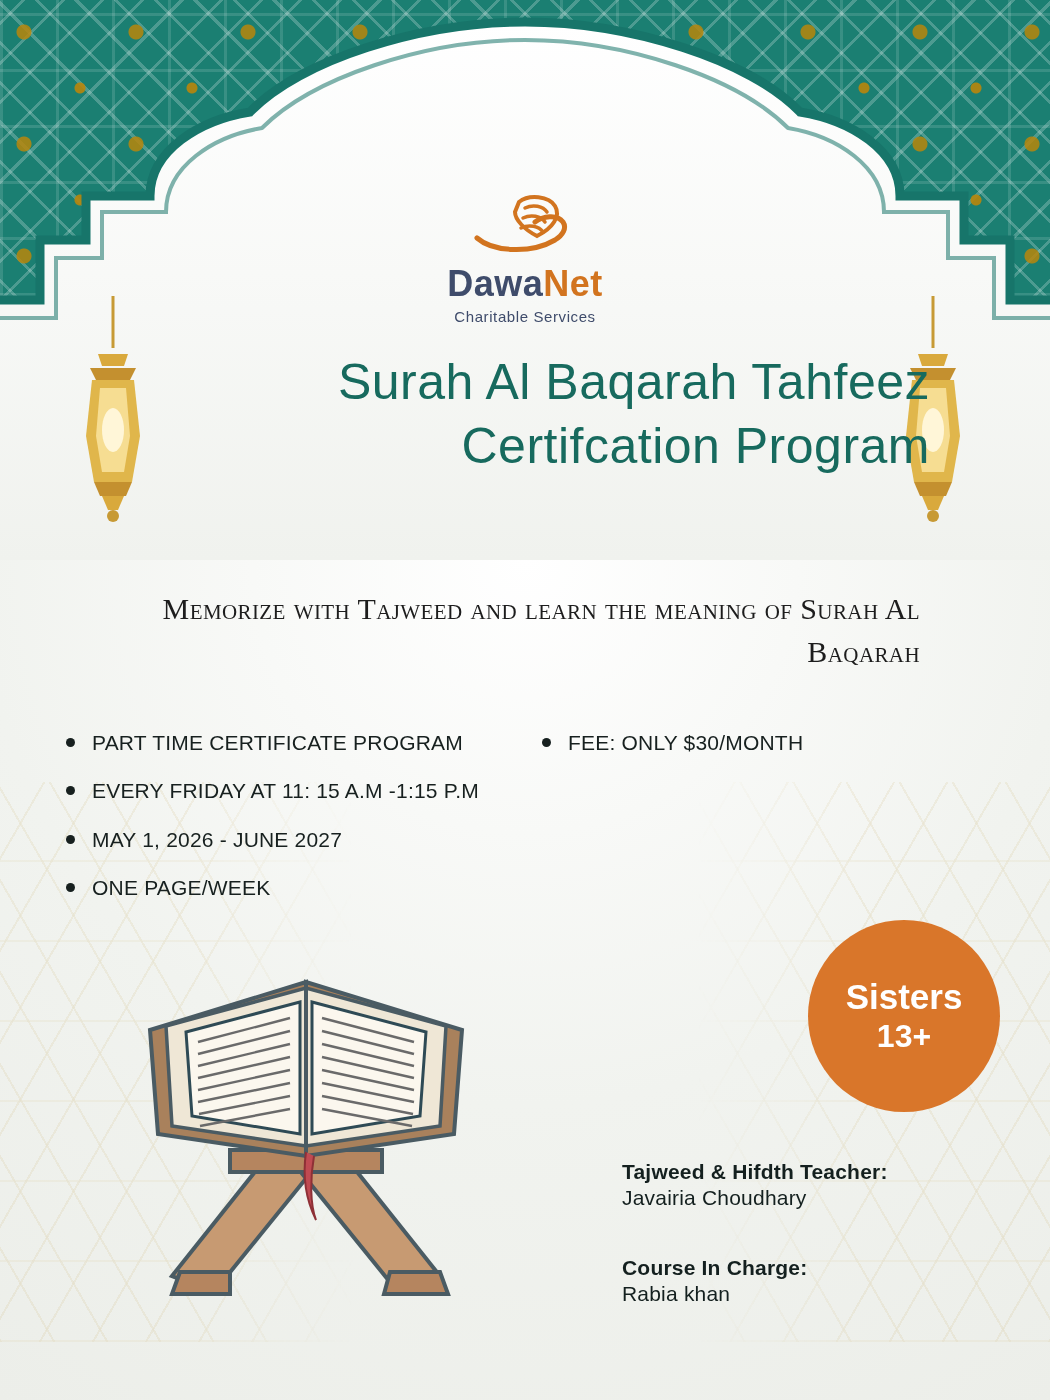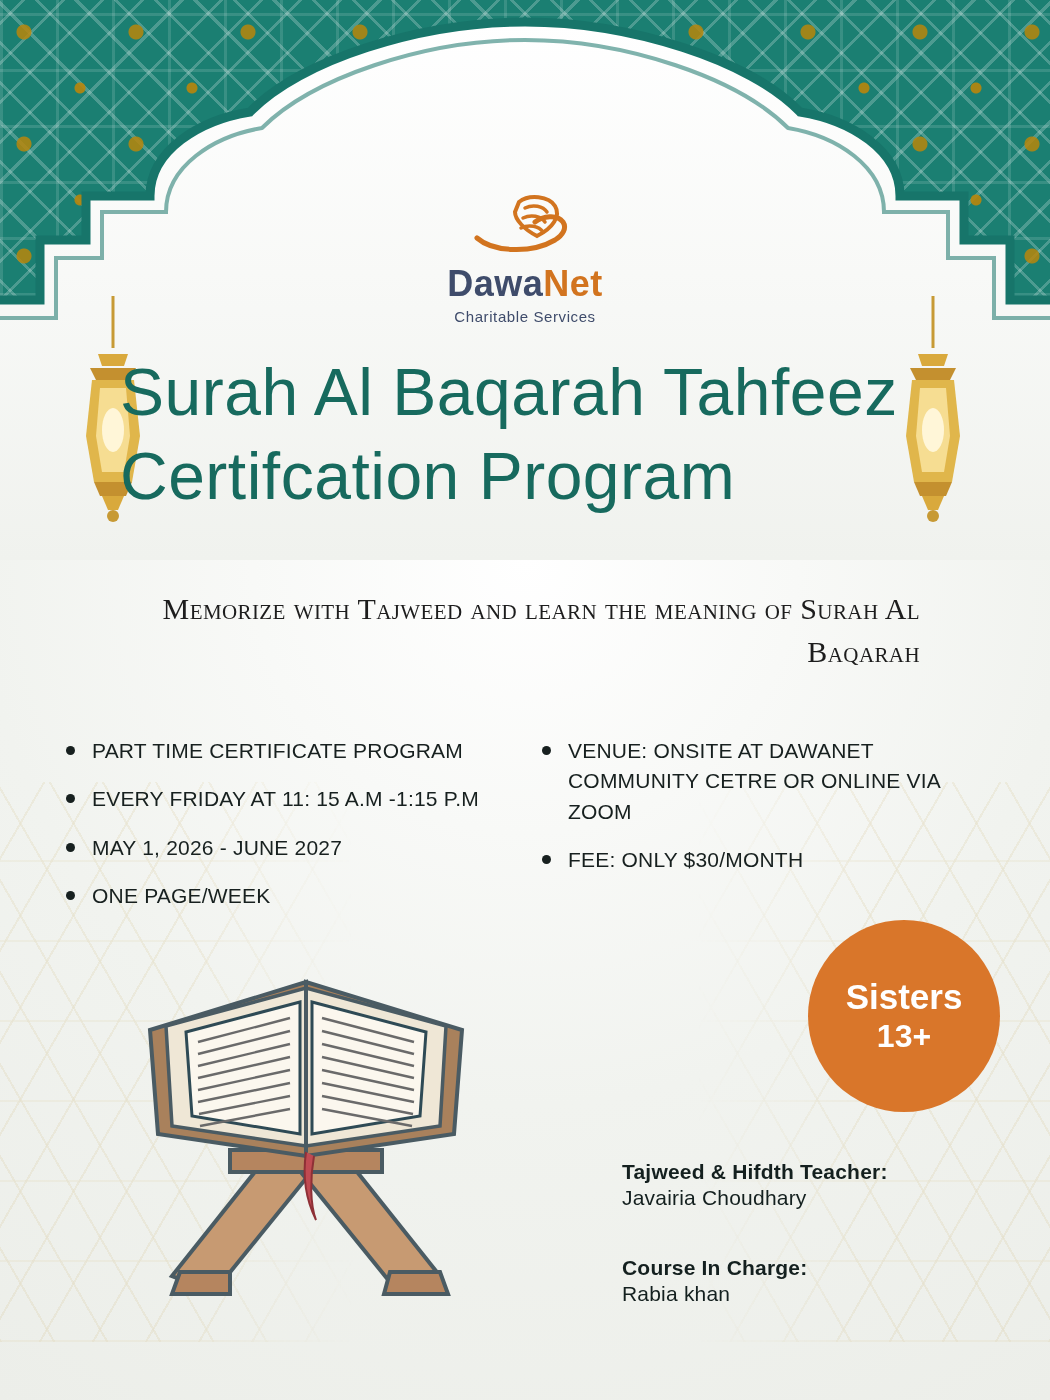--- a/index.html
+++ b/index.html
@@ -75,38 +75,38 @@
   }
 
   
   .lantern { position:absolute; width:90px; z-index:5; }
   .lantern.left  { left:68px;  top:296px; }
   .lantern.right { left:888px; top:296px; }
 
   
   .title {
     position:absolute; left:120px; right:120px; top:350px;
-    text-align:left; z-index:6;
+    text-align:right; z-index:6;
     color:#176a5e;
-    font-size:66px; line-height:1.28; font-weight:500;
+    font-size:50px; line-height:1.28; font-weight:500;
     letter-spacing:.5px;
   }
   .subtitle {
     position:absolute; left:130px; right:130px; top:588px;
     text-align:right; z-index:6;
     color:#1d1d1d;
     font-family:"Liberation Serif", serif;
     font-size:30px; line-height:1.42;
     font-variant:small-caps; letter-spacing:.4px;
   }
 
   
   .cols {
     position:absolute; top:728px; left:58px; width:940px; z-index:6;
-    display:flex; gap:16px;margin-top:8px;
+    display:flex; gap:16px;
   }
   .col { width:460px; }
   .col ul { list-style:none; }
   .col li {
     position:relative;
     padding-left:34px;
     margin-bottom:18px;
     font-size:21px; line-height:1.45;
     color:#17201f; letter-spacing:.2px;
   }
@@ -241,21 +241,20 @@
     <div class="col">
       <ul>
         <li>PART TIME CERTIFICATE PROGRAM</li>
         <li>EVERY FRIDAY AT 11: 15 A.M -1:15 P.M</li>
         <li>MAY 1, 2026 - JUNE 2027</li>
         <li>ONE PAGE/WEEK</li>
       </ul>
     </div>
     <div class="col">
       <ul>
-        <li>VENUE: ONSITE AT DAWANET COMMUNITY CETRE OR ONLINE VIA ZOOM</li>
         <li>FEE: ONLY $30/MONTH</li>
       </ul>
     </div>
   </div>
 
   <svg class="quran" width="420" height="380" viewBox="0 0 420 380">
 
     <g stroke="#4a5b63" stroke-width="4" fill="#c79a72">
       <path d="M62,356 L250,120 L292,140 L104,372 Z"></path>
       <path d="M330,356 L142,120 L100,140 L288,372 Z"></path>

